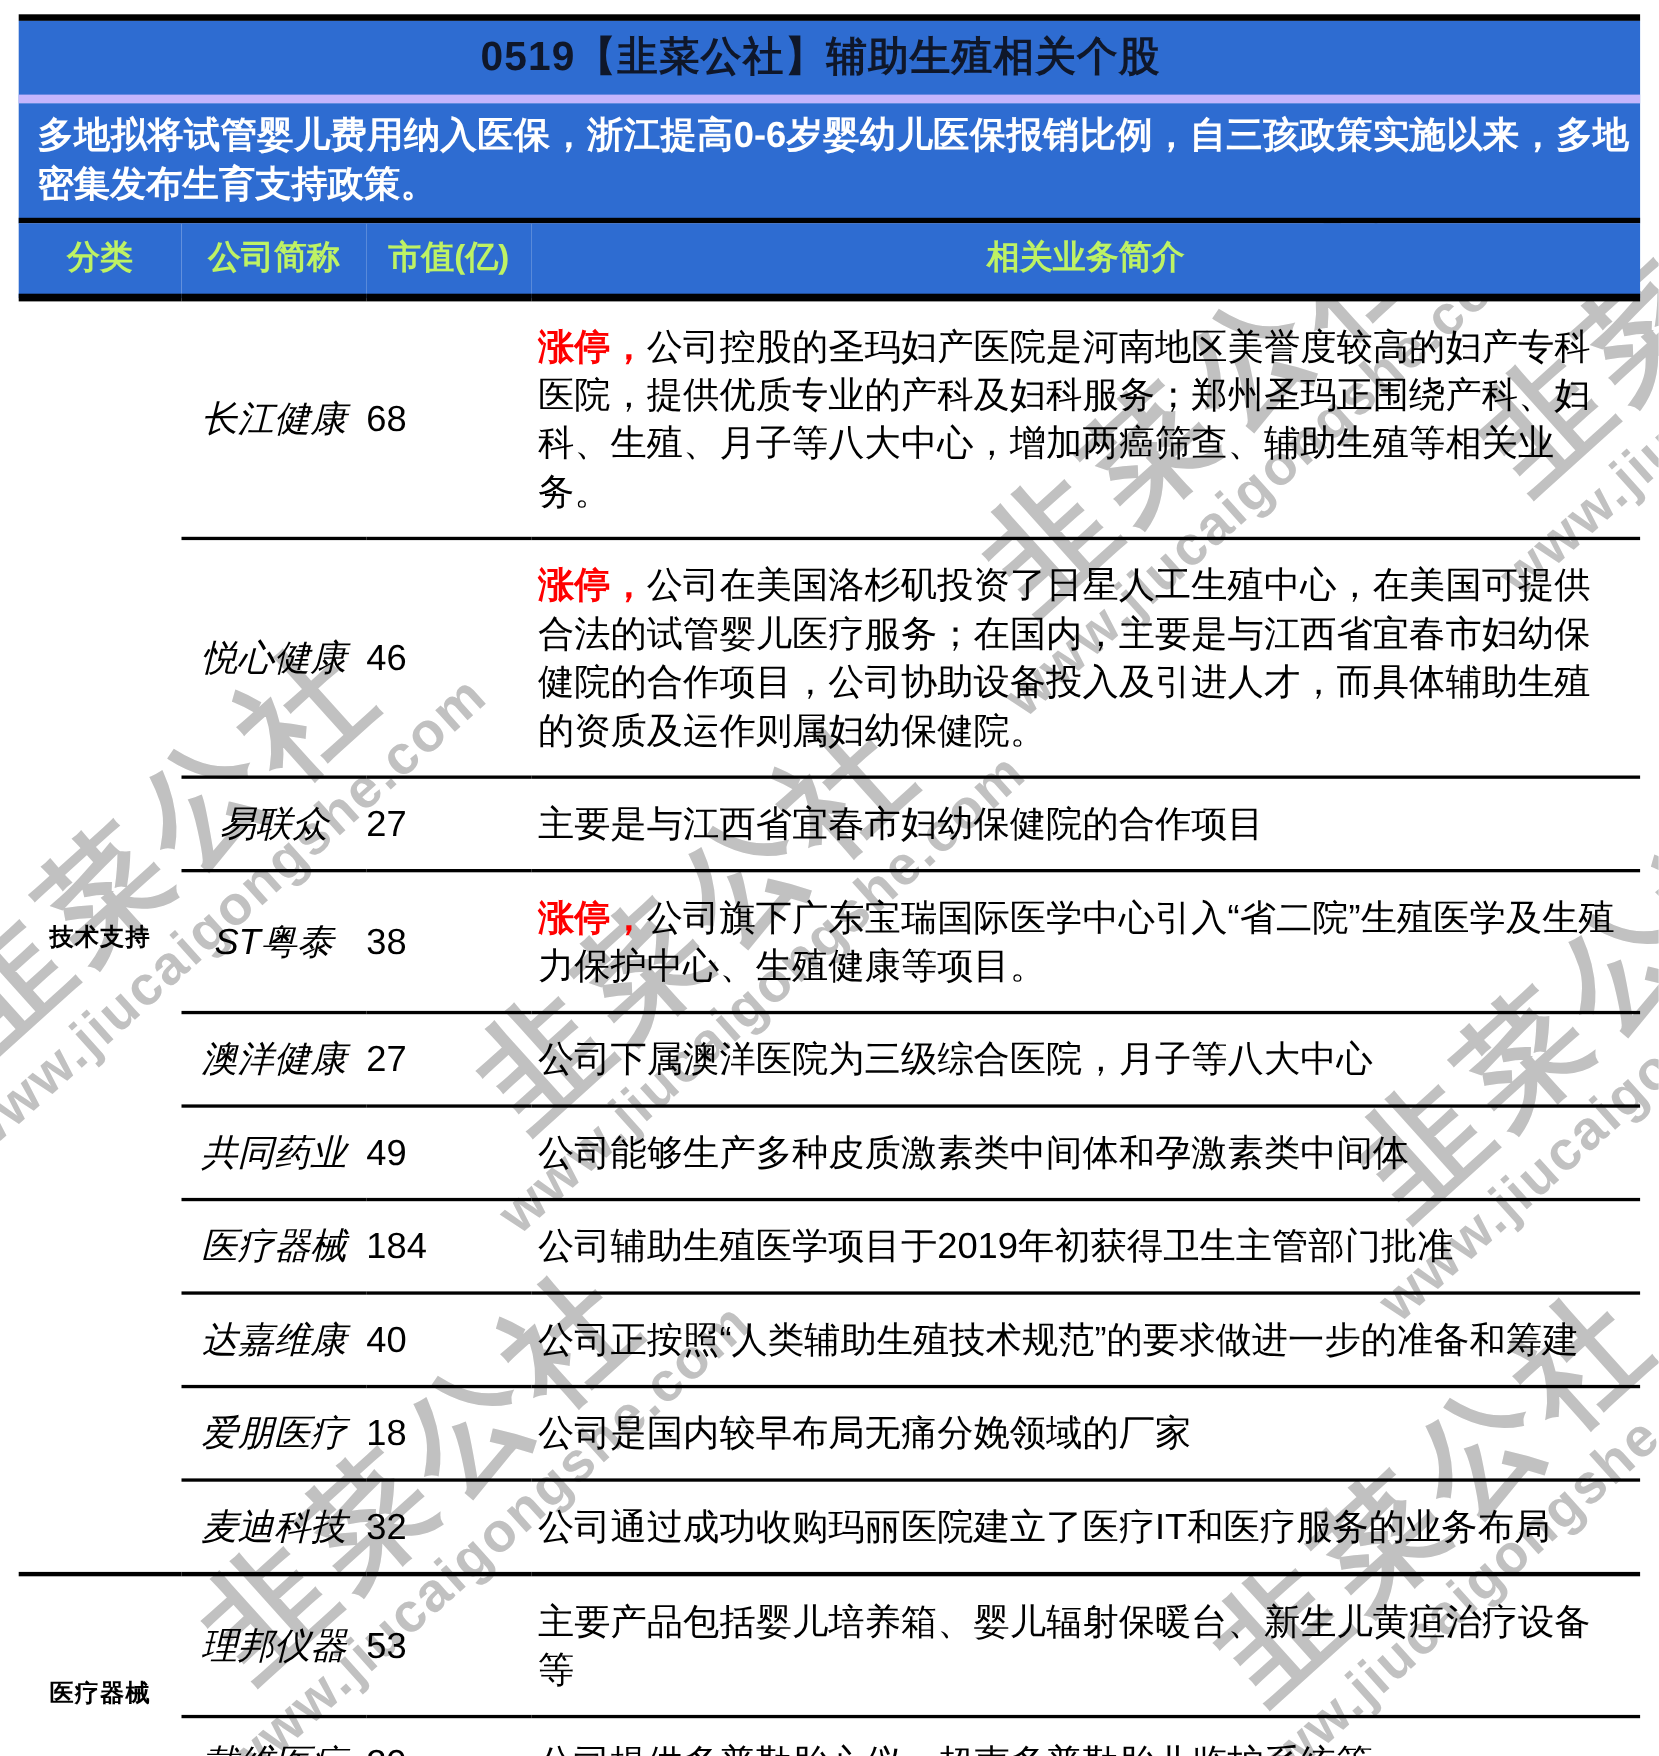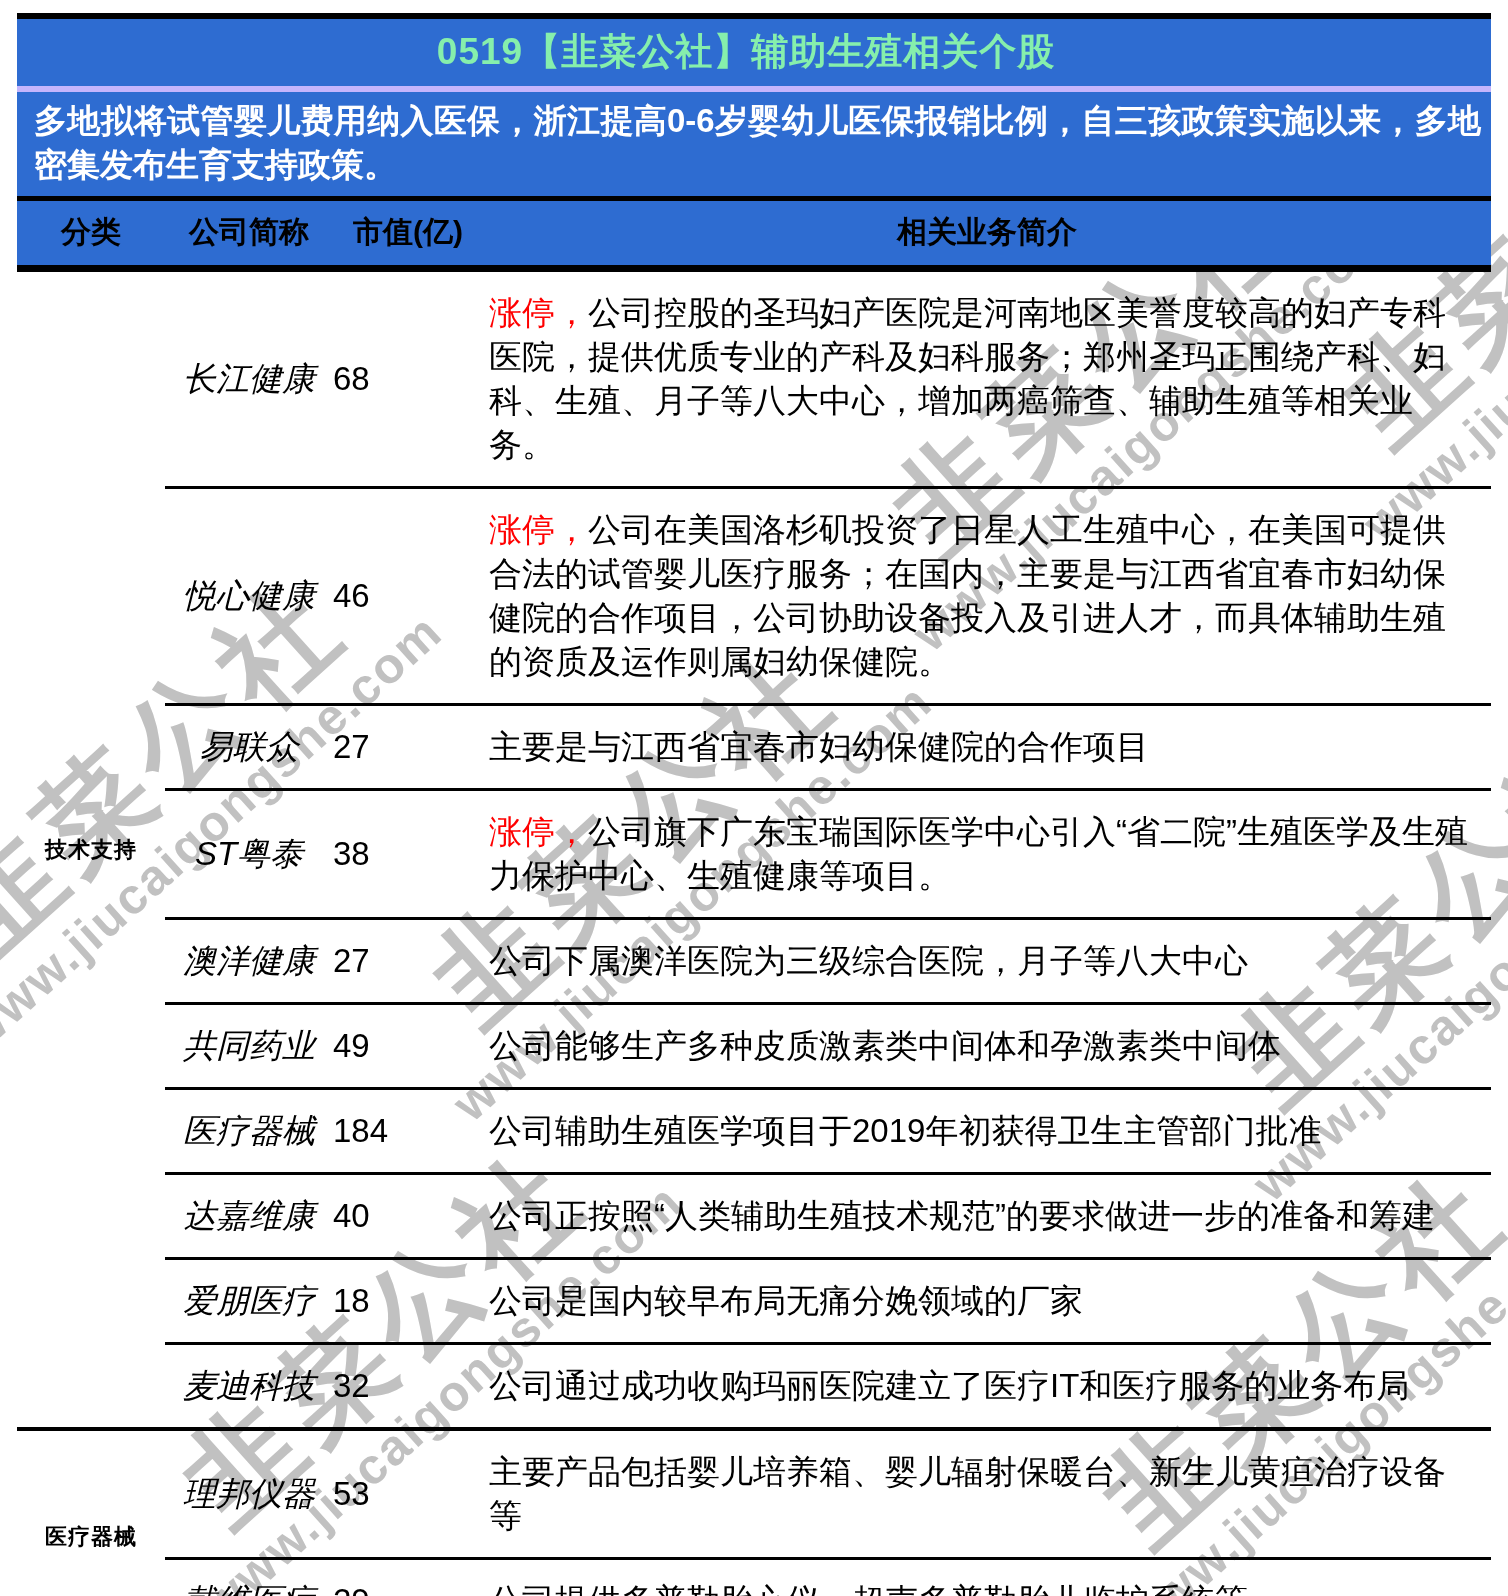--- a/index.html
+++ b/index.html
@@ -27,45 +27,45 @@
   .wm-url{font-size:50px;letter-spacing:2px;}
   
   .frame{
     position:relative;
     z-index:1;
     margin:13px 17px 0 17px;
     border-top:6px solid #000;
   }
   .title-bar{
     background:var(--blue);
-    color:#86efac;
+    color:#0f172a;
     font-weight:bold;
     font-size:37px;
     text-align:center;
     padding:8px 16px 9px 0;
-    border-bottom:6px solid #c4b5fd;
+    border-bottom:8px solid #c4b5fd;
     letter-spacing:1px;
   }
   .subtitle{
     background:var(--blue);
     color:#fff;
     font-weight:bold;
     font-size:33px;
     line-height:44px;
     padding:7px 10px 9px 17px;
     border-bottom:5px solid #000;
     text-align:justify;
   }
   table.stocks{width:100%;border-collapse:collapse;table-layout:fixed;background:transparent;}
   col.c-cat{width:148px;}
   col.c-name{width:168px;}
   col.c-cap{width:150px;}
   thead th{
     background:var(--blue);
-    color:#000000;
+    color:#bef264;
     font-weight:bold;
     font-size:30px;
     padding:11px 0 12px 0;
     border-bottom:7px solid #000;
     text-align:center;
   }
   tbody td{
     font-size:33px;
     line-height:44px;
     vertical-align:middle;
@@ -79,21 +79,21 @@
     text-align:center;
     padding:0;
     border-bottom:4px solid #000;
     letter-spacing:1px;
   }
   td.col-name{text-align:center;font-style:italic;}
   td.col-cap{}
   td.col-desc{text-align:left;padding-left:6px;padding-right:14px;}
   tr.group-end td{border-bottom:4px solid #000;}
   tr.table-end td{border-bottom:6px solid #000;}
-  .limit-up{color:var(--red);}
+  .limit-up{color:var(--red);font-weight:bold;}
 </style>
 </head>
 <body>
 
 <div class="sheet">
 
   <div class="wm-layer">
       <div class="wm" style="left: -150px; top: 700px;">
         <div class="wm-cn">韭菜公社</div>
         <div class="wm-url">www.jiucaigongshe.com</div>

